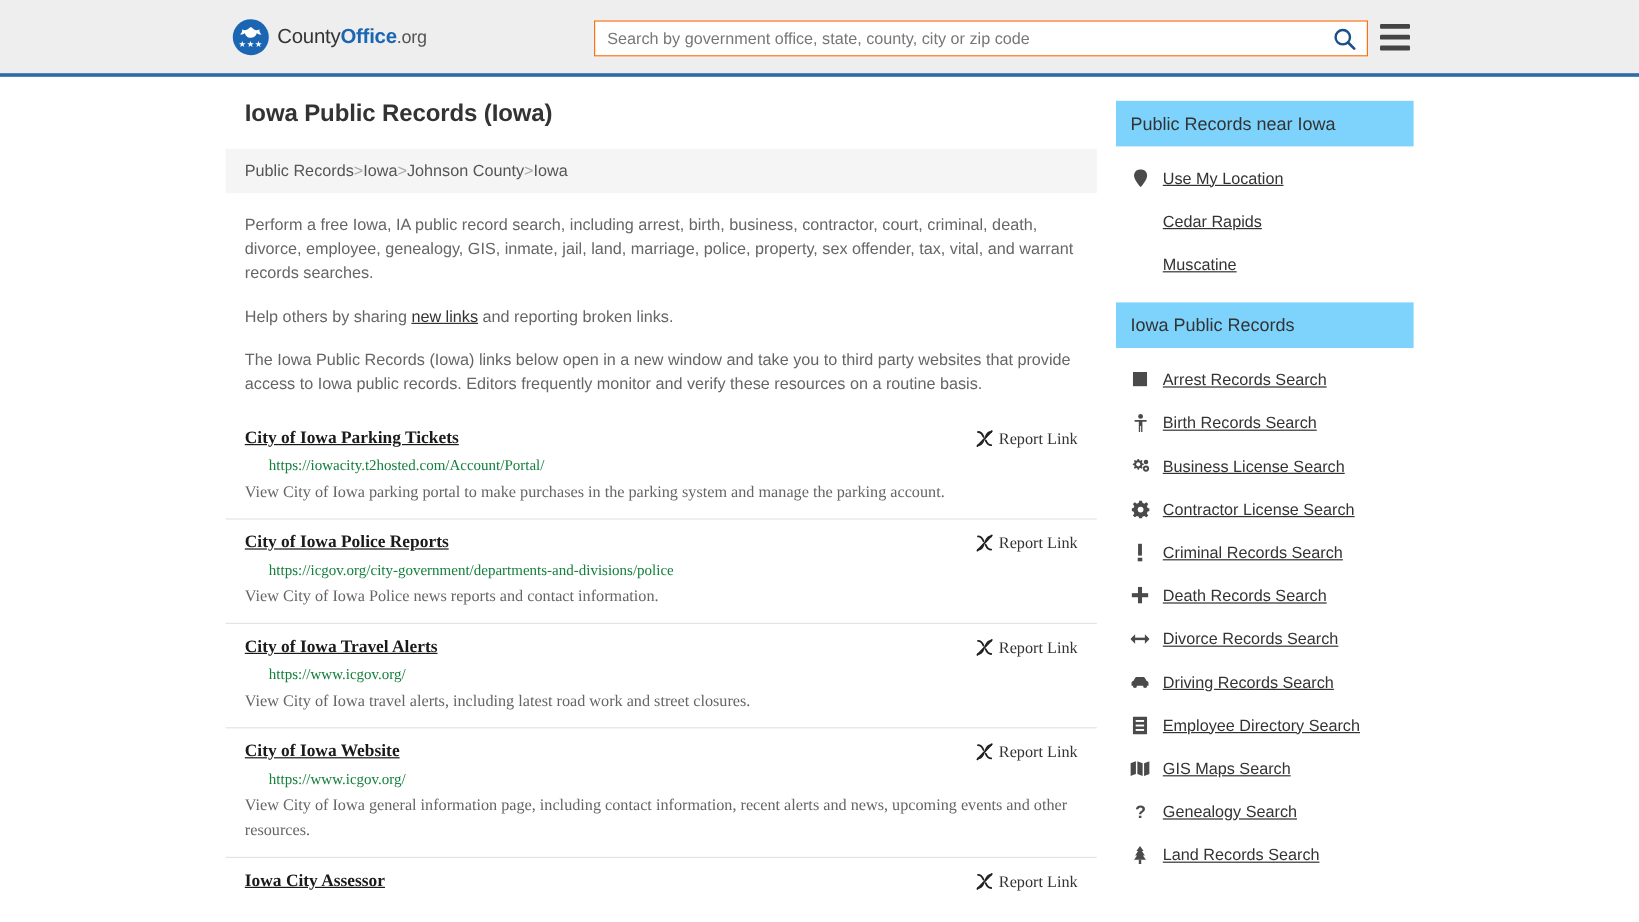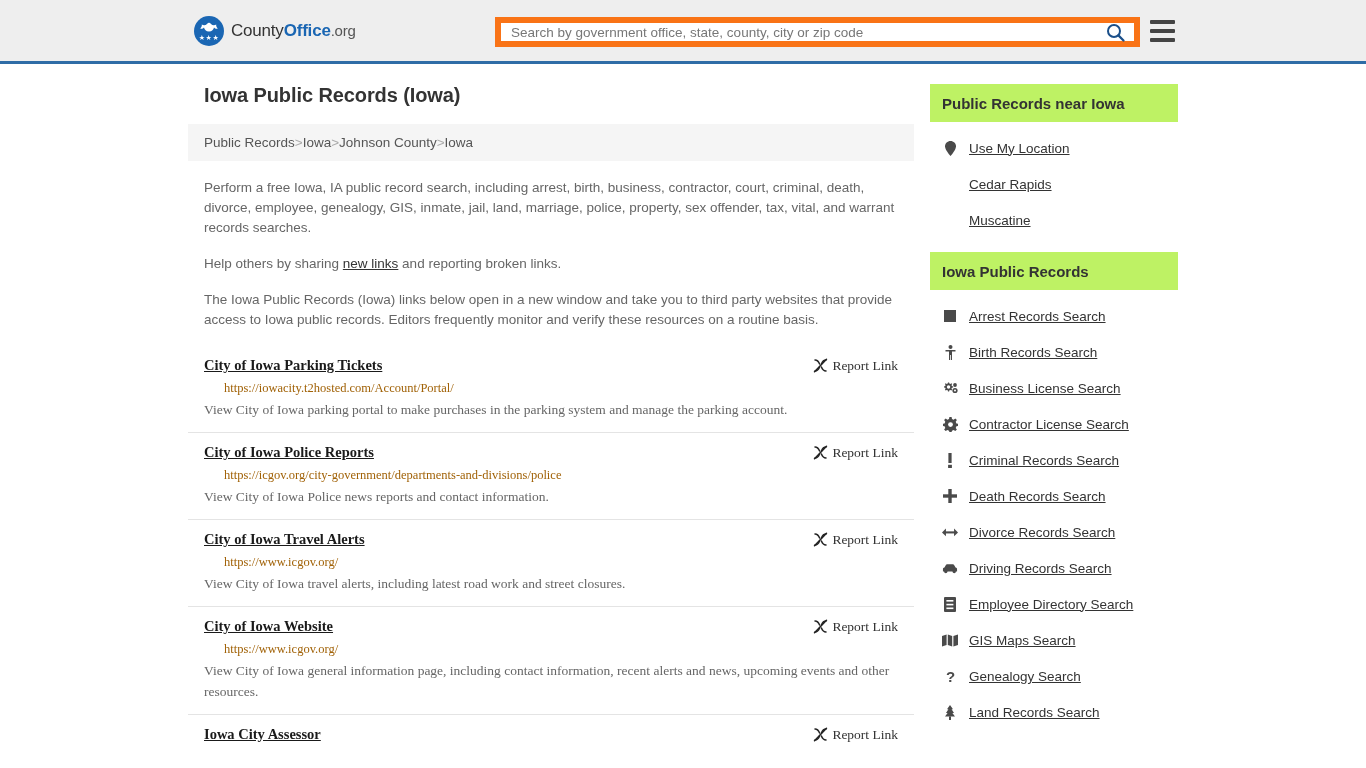--- a/index.html
+++ b/index.html
@@ -58,21 +58,21 @@
   .logo-text .b { font-weight: bold; color: #1a66b3; }
   .logo-text .org { color: #555555; font-size: 15px; }
 
   .search-wrap {
     position: absolute;
     left: 495px;
     top: 17px;
     width: 645px;
     height: 30px;
     background: #ffffff;
-    border: 6px solid #f97316;
+    border: 1px solid #f97316;
     display: flex;
     align-items: center;
   }
   .search-input {
     flex: 1;
     border: 0;
     outline: none;
     background: transparent;
     font-family: "Liberation Sans", sans-serif;
     font-size: 13.5px;
@@ -187,43 +187,43 @@
     white-space: nowrap;
     padding-top: 1px;
   }
   .report-link .label {
     font-size: 13.5px;
     color: #333333;
   }
   .result-url {
     display: block;
     font-size: 12.5px;
-    color: #a16207;
+    color: #15803d;
     margin-top: 7px;
     line-height: 15px;
     text-decoration: none;
     padding-left: 20px;
   }
   .result-desc {
     font-size: 13.5px;
     color: #666666;
     line-height: 21px;
     margin-top: 3px;
   }
 
   
   .side-panel { margin-bottom: 14px; }
   .side-head {
-    background: #bef264;
+    background: #7dd3fc;
     height: 38px;
     display: flex;
     align-items: center;
     padding: 0 12px;
     font-size: 15px;
-    font-weight: bold;
+    font-weight: normal;
     color: #333333;
   }
   .side-list { padding: 8px 0 0 0; margin: 0; list-style: none; }
   .side-item {
     display: flex;
     align-items: center;
     height: 36px;
     padding-left: 12px;
     gap: 11px;
   }

